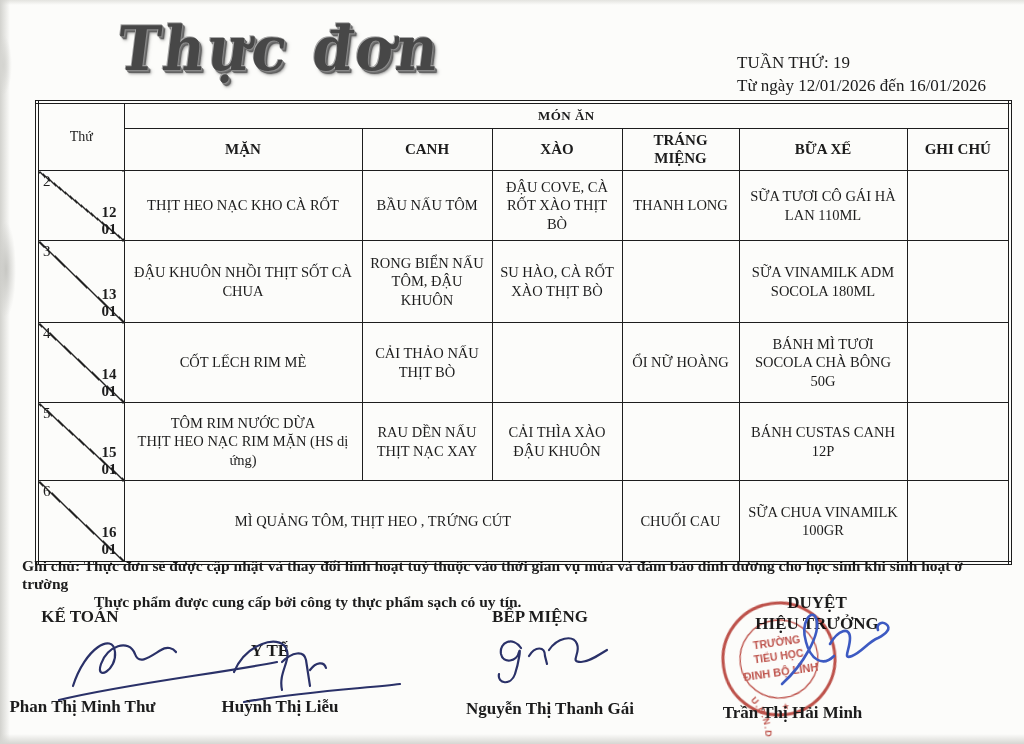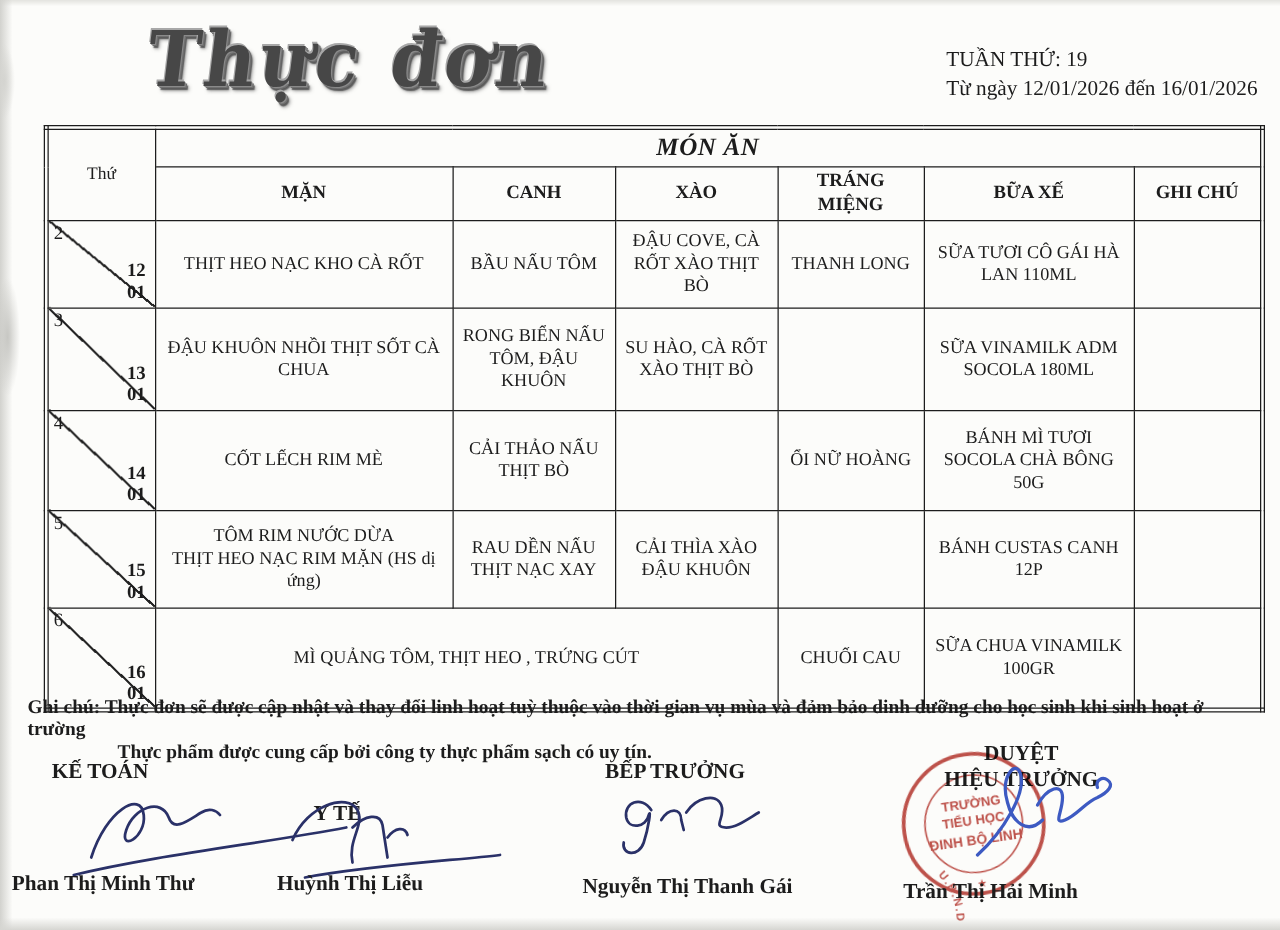--- a/index.html
+++ b/index.html
@@ -33,38 +33,38 @@
     color:#474747;
     transform:skewX(-7deg) scaleY(1.08);
     text-shadow:
       -1px -1px 0 #a8a8a8,
       1px 1px 0 #8a8a8a,
       2px 2px 0 #6f6f6f,
       3px 3px 1px #5a5a5a,
       4px 4px 3px rgba(90,90,90,.55);
   }
 
-  .week-info{position:absolute;left:737px;top:36px;font-size:17px;line-height:23px;margin-left:20px;}
+  .week-info{position:absolute;left:737px;top:51px;font-size:17px;line-height:23px;}
 
   
   table.menu{
     position:absolute;left:35px;top:100px;width:973px;
     border-collapse:collapse;table-layout:fixed;
     border:4px double #1c1c1c;
     font-size:14.5px;
   }
   table.menu td{
     border:1.6px solid #1d1d1d;
     text-align:center;vertical-align:middle;
     padding:2px 6px;line-height:1.25;
     white-space:pre-line;
     overflow:hidden;
   }
   td.corner{vertical-align:top;text-align:left;padding:4px 8px;font-size:14px;margin-top:24px;}
-  td.group-hd{font-weight:bold;font-size:20px;letter-spacing:.5px;font-style:italic;}
+  td.group-hd{font-weight:bold;font-size:13px;letter-spacing:.5px;}
   tr.colhead td{font-weight:bold;font-size:15px;}
   td.daycell{
     position:relative;padding:0;
     background-image:linear-gradient(to top right,
       rgba(0,0,0,0) calc(50% - 0.9px),#222 calc(50% - 0.9px),
       #222 calc(50% + 0.9px),rgba(0,0,0,0) calc(50% + 0.9px));
   }
   .day-num{position:absolute;left:4px;top:1px;font-size:15px;}
   .day-date{position:absolute;right:7px;bottom:2px;font-weight:bold;font-size:15px;
     line-height:1.15;text-align:center;}
@@ -193,21 +193,21 @@
   </tbody>
     </table>
 
   <div class="note">
     <div class="l1"><span>Ghi chú:</span><span> Thực đơn sẽ được cập nhật và thay đổi linh hoạt tuỳ thuộc vào thời gian vụ mùa và đảm bảo dinh dưỡng cho học sinh khi sinh hoạt ở trường</span></div>
     <div class="l2">Thực phẩm được cung cấp bởi công ty thực phẩm sạch có uy tín.</div>
   </div>
 
   <div class="sig-label" style="left:20px;top:607px;width:120px;">KẾ TOÁN</div>
   <div class="sig-label" style="left:210px;top:607px;width:120px;margin-top:34px;">Y TẾ</div>
-  <div class="sig-label" style="left:470px;top:607px;width:140px;">BẾP TRƯỞNG</div>
+  <div class="sig-label" style="left:470px;top:607px;width:140px;">BẾP MIỆNG</div>
   <div class="approve-block">
     <div>DUYỆT</div>
     <div>HIỆU TRƯỞNG</div>
   </div>
 
   <svg class="sig-svg" style="left:55px;top:622px;" width="230" height="85" viewBox="0 0 230 85">
     <g fill="none" stroke="#2a3168" stroke-width="2.2" stroke-linecap="round">
       <path d="M18,64 C30,26 58,10 60,30 C62,48 40,60 46,42 C52,24 74,16 80,32 C84,44 96,34 106,28 C112,24 118,26 121,30"></path>
       <path d="M4,78 C70,62 160,52 222,40"></path>
     </g>

